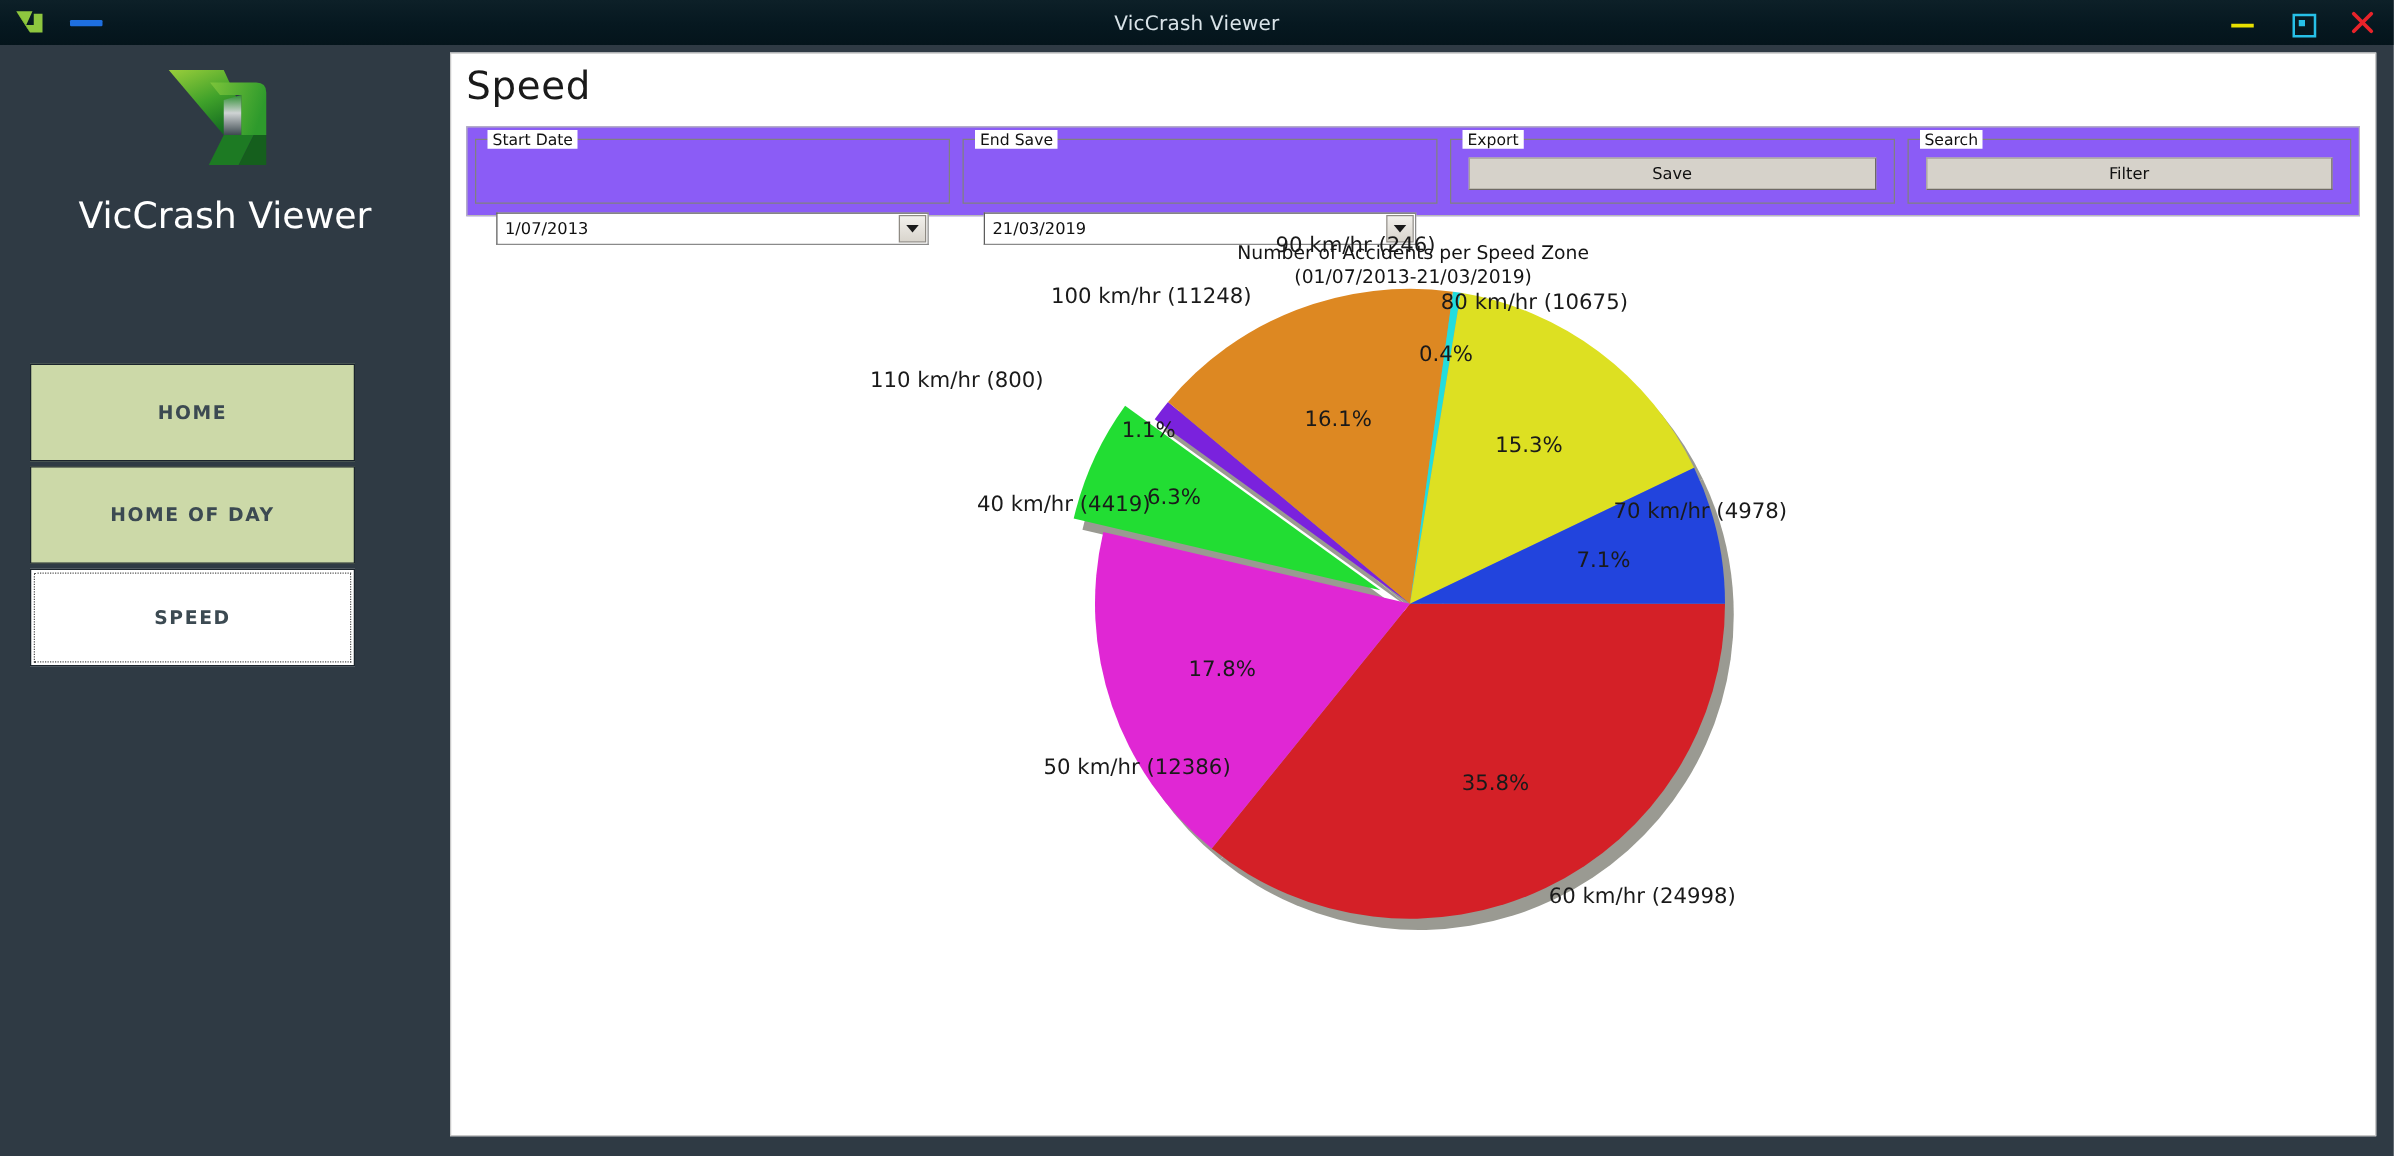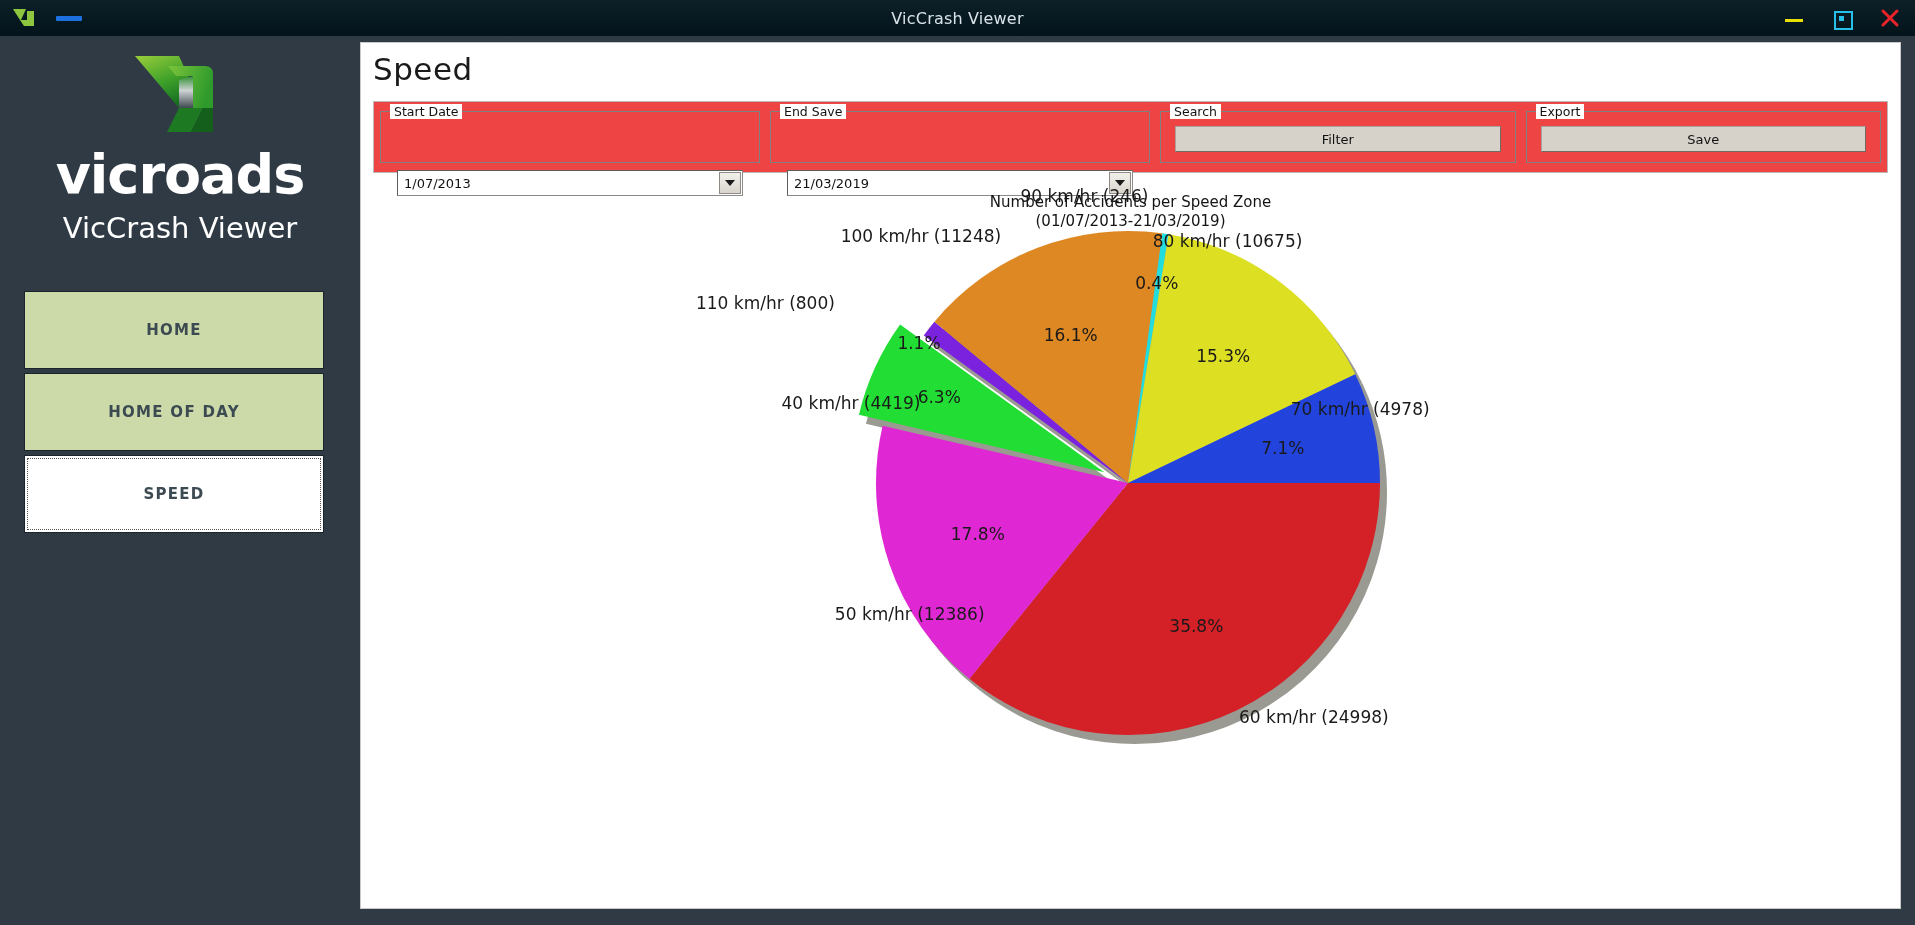--- a/index.html
+++ b/index.html
@@ -48,21 +48,21 @@
   #brand-mark{ height:96px; display:flex; align-items:center; justify-content:center; }
   #brand-word{
     color:#ffffff; font-size:54px; font-weight:700; letter-spacing:-1px;
     margin-top:2px; line-height:1;
     font-family:"DejaVu Sans", sans-serif;
   }
   #brand-sub{
     color:#ffffff; font-size:29px; margin-top:12px; line-height:1;
     font-family:"DejaVu Sans", sans-serif;
   }
-  #navlist{ position:absolute; left:24px; top:255px; width:300px; }
+  #navlist{ position:absolute; left:24px; top:255px; width:260px; }
   .navbtn{
     height:78px; width:100%; box-sizing:border-box;
     background:#ccd9a8; border:1px solid #1b242c;
     color:#3c4a52; font-size:15px; font-weight:700; letter-spacing:1.3px;
     display:flex; align-items:center; justify-content:center;
     margin-bottom:4px; cursor:pointer;
     font-family:"DejaVu Sans", sans-serif;
   }
   .navbtn.active{ background:#ffffff; outline:1px dotted #555; outline-offset:-4px; }
 
@@ -74,21 +74,21 @@
   }
   #pagetitle{
     position:absolute; left:12px; top:8px;
     font-size:31px; color:#1a1a1a; letter-spacing:.5px;
     font-family:"DejaVu Sans", sans-serif;
   }
 
   
   #toolbar{
     position:absolute; left:12px; top:58px; right:12px; height:72px;
-    border:1px solid #b9b9b9; background:#ef4444;
+    border:1px solid #b9b9b9; background:#8b5cf6;
     display:flex; align-items:center; padding:0 6px; box-sizing:border-box;
     gap:10px;
   }
   .gbox{
     position:relative; border:1px solid #808080; height:52px;
     box-sizing:border-box;
   }
   .gbox > .legend{
     position:absolute; top:-8px; left:9px; background:#ffffff;
     padding:0 4px; font-size:12.5px; color:#111;
@@ -185,21 +185,20 @@
             <stop offset="100%" stop-color="#2e9a2c"></stop>
           </linearGradient>
         </defs>
         <path d="M30 6 L74 6 L98 58 L74 58 Z" fill="url(#g1)"></path>
         <path d="M63 16 L100 16 Q108 16 108 24 L108 58 L88 58 L88 26 L71 26 Z" fill="url(#g3)"></path>
         <path d="M88 26 L88 58 L74 58 L74 30 Z" fill="url(#g2)"></path>
         <path d="M74 58 L98 58 L86 82 L62 82 Z" fill="#1d7a23"></path>
         <path d="M86 82 L108 82 L108 58 L98 58 Z" fill="#155f1d"></path>
       </svg>
     </div>
-    <div id="brand-word">vicroads</div>
     <div id="brand-sub">VicCrash Viewer</div>
   </div>
 
   <div id="navlist">
     <div class="navbtn">
         <span>HOME</span>
       </div>
     <div class="navbtn">
         <span>HOME OF DAY</span>
       </div>
@@ -228,30 +227,30 @@
       <span class="legend">End Save</span>
       <div class="combo">
         <span class="val">21/03/2019</span>
         <span class="arrowbox">
             <i class="tri"></i>
           </span>
       </div>
     </div>
 
     <div class="gbox act">
+      <span class="legend">Export</span>
+      <div class="btn">
+          <span>Save</span>
+        </div>
+    </div>
+
+    <div class="gbox act">
       <span class="legend">Search</span>
       <div class="btn">
           <span>Filter</span>
-        </div>
-    </div>
-
-    <div class="gbox act">
-      <span class="legend">Export</span>
-      <div class="btn">
-          <span>Save</span>
         </div>
     </div>
 
   </div>
 
   <div id="chart">
     <div id="chart-title">
       <div>Number of Accidents per Speed Zone</div>
       <div>(01/07/2013-21/03/2019)</div>
     </div>

